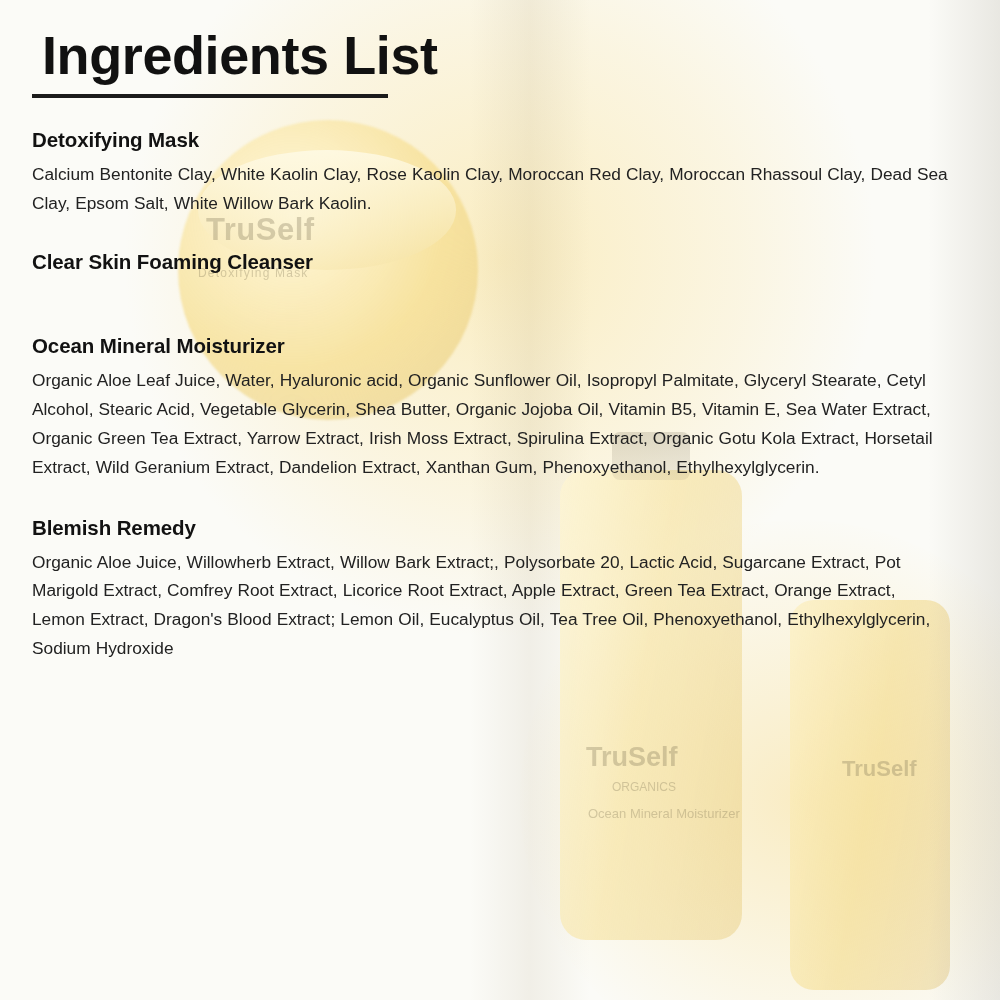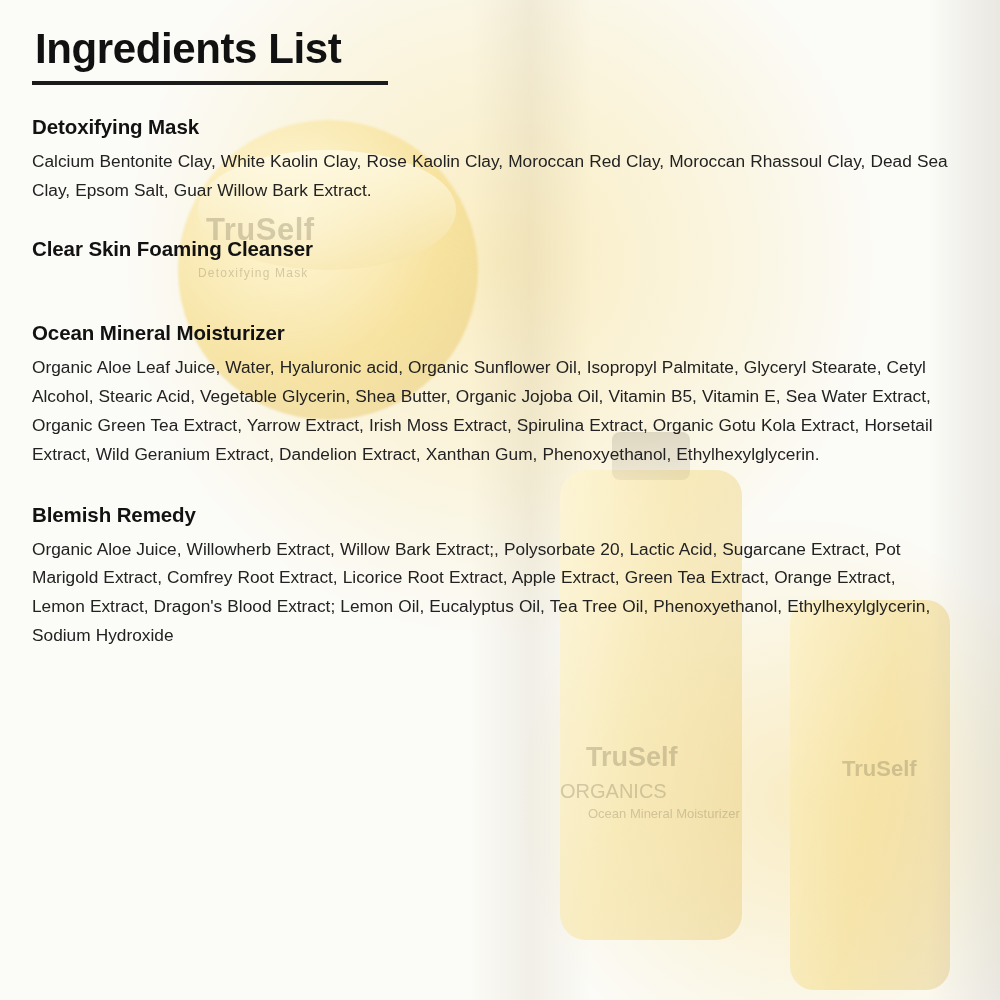--- a/index.html
+++ b/index.html
@@ -107,37 +107,37 @@
   }
   .bg-label {
     position: absolute;
     font-family: Liberation Sans, sans-serif;
     color: rgba(120,110,80,0.30);
     white-space: nowrap;
   }
   .bg-label.l1 { left: 206px; top: 212px; font-size: 31px; font-weight: 700; letter-spacing: 0.5px; }
   .bg-label.l2 { left: 198px; top: 266px; font-size: 12px; letter-spacing: 1.2px; }
   .bg-label.l3 { left: 586px; top: 742px; font-size: 27px; font-weight: 700; }
-  .bg-label.l4 { left: 560px; top: 780px; font-size: 20px; }
+  .bg-label.l4 { left: 612px; top: 780px; font-size: 12px; }
   .bg-label.l5 { left: 588px; top: 806px; font-size: 13px; }
   .bg-label.l6 { left: 842px; top: 756px; font-size: 22px; font-weight: 700; }
 
   
   #sheet {
     position: relative;
     z-index: 2;
     padding: 26px 52px 0 32px;
     box-sizing: border-box;
   }
   #doc-title {
-    font-size: 42px;
+    font-size: 54px;
     line-height: 1.08;
     font-weight: 700;
     letter-spacing: -0.4px;
-    margin: 0 0 10px 3px;
+    margin: 0 0 10px 10px;
     color: #111;
     display: inline-block;
   }
   #title-rule {
     width: 356px;
     height: 4px;
     background: #1b1b1b;
     margin: 0 0 30px 0;
   }
   .section { margin-bottom: 16px; }
@@ -181,21 +181,21 @@
   <div class="bg-label l6">TruSelf</div>
 </div>
 
 <div id="sheet">
 
   <h1 id="doc-title">Ingredients List</h1>
   <div id="title-rule"></div>
 
   <div class="section" id="section-mask">
     <h2 class="section-title">Detoxifying Mask</h2>
-    <p class="section-body">Calcium Bentonite Clay, White Kaolin Clay, Rose Kaolin Clay, Moroccan Red Clay, Moroccan Rhassoul Clay, Dead Sea Clay, Epsom Salt, Guar Willow Bark Extract.</p>
+    <p class="section-body">Calcium Bentonite Clay, White Kaolin Clay, Rose Kaolin Clay, Moroccan Red Clay, Moroccan Rhassoul Clay, Dead Sea Clay, Epsom Salt, White Willow Bark Kaolin.</p>
   </div>
 
   <div class="section" id="section-cleanser">
     <h2 class="section-title">Clear Skin Foaming Cleanser</h2>
   </div>
 
   <div class="section" id="section-moisturizer">
     <h2 class="section-title">Ocean Mineral Moisturizer</h2>
     <p class="section-body">Organic Aloe Leaf Juice, Water, Hyaluronic acid, Organic Sunflower Oil, Isopropyl Palmitate, Glyceryl Stearate, Cetyl Alcohol, Stearic Acid, Vegetable Glycerin, Shea Butter, Organic Jojoba Oil, Vitamin B5, Vitamin E, Sea Water Extract, Organic Green Tea Extract, Yarrow Extract, Irish Moss Extract, Spirulina Extract, Organic Gotu Kola Extract, Horsetail Extract, Wild Geranium Extract, Dandelion Extract, Xanthan Gum, Phenoxyethanol, Ethylhexylglycerin.</p>
   </div>

